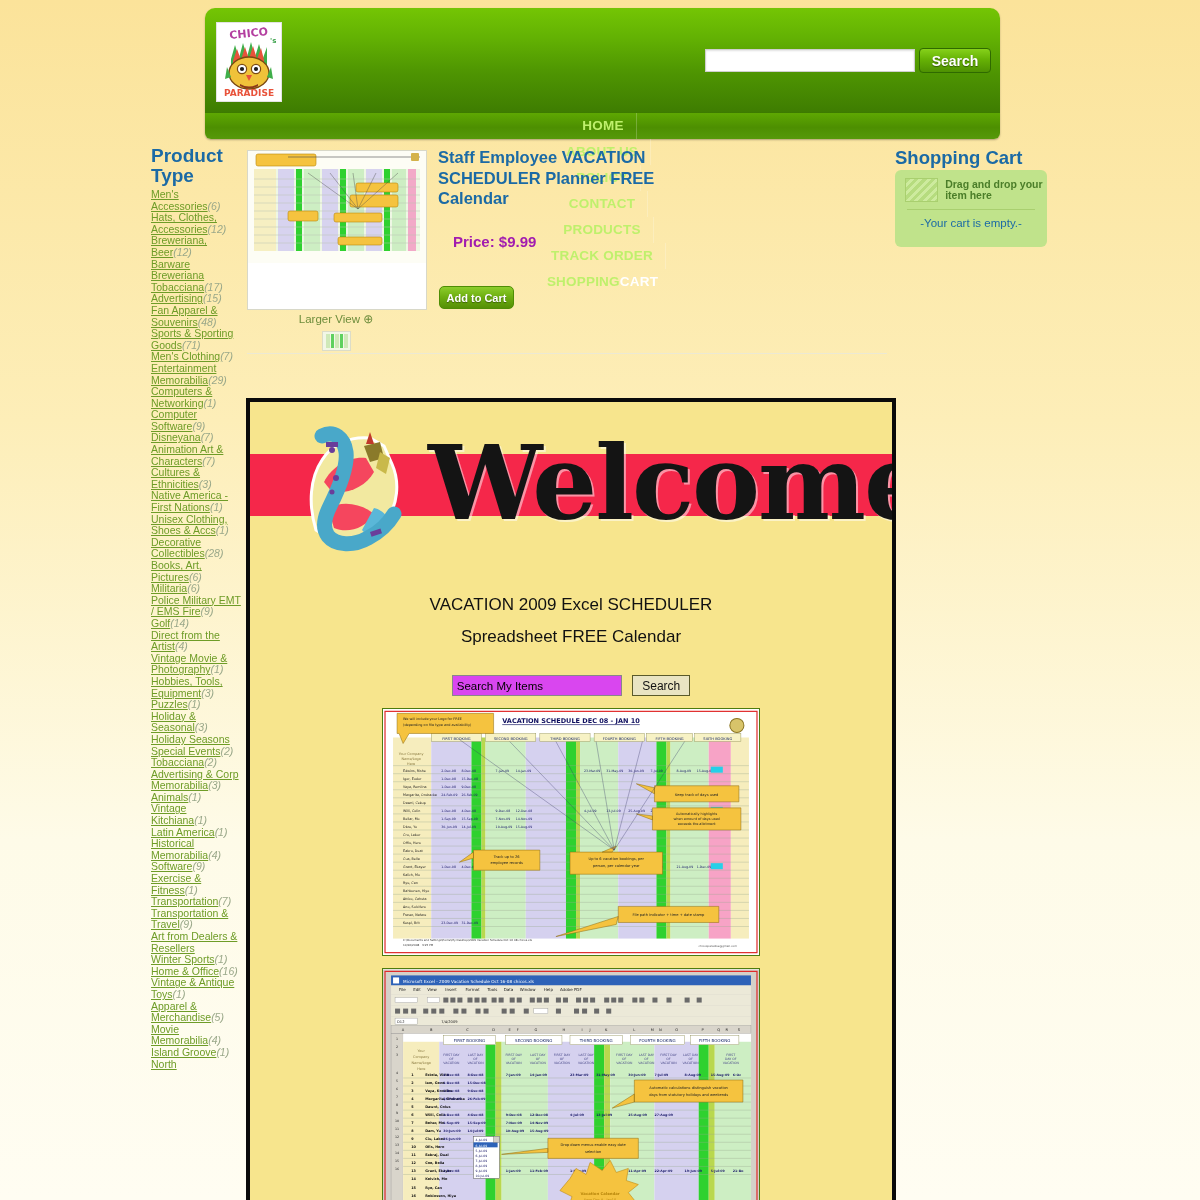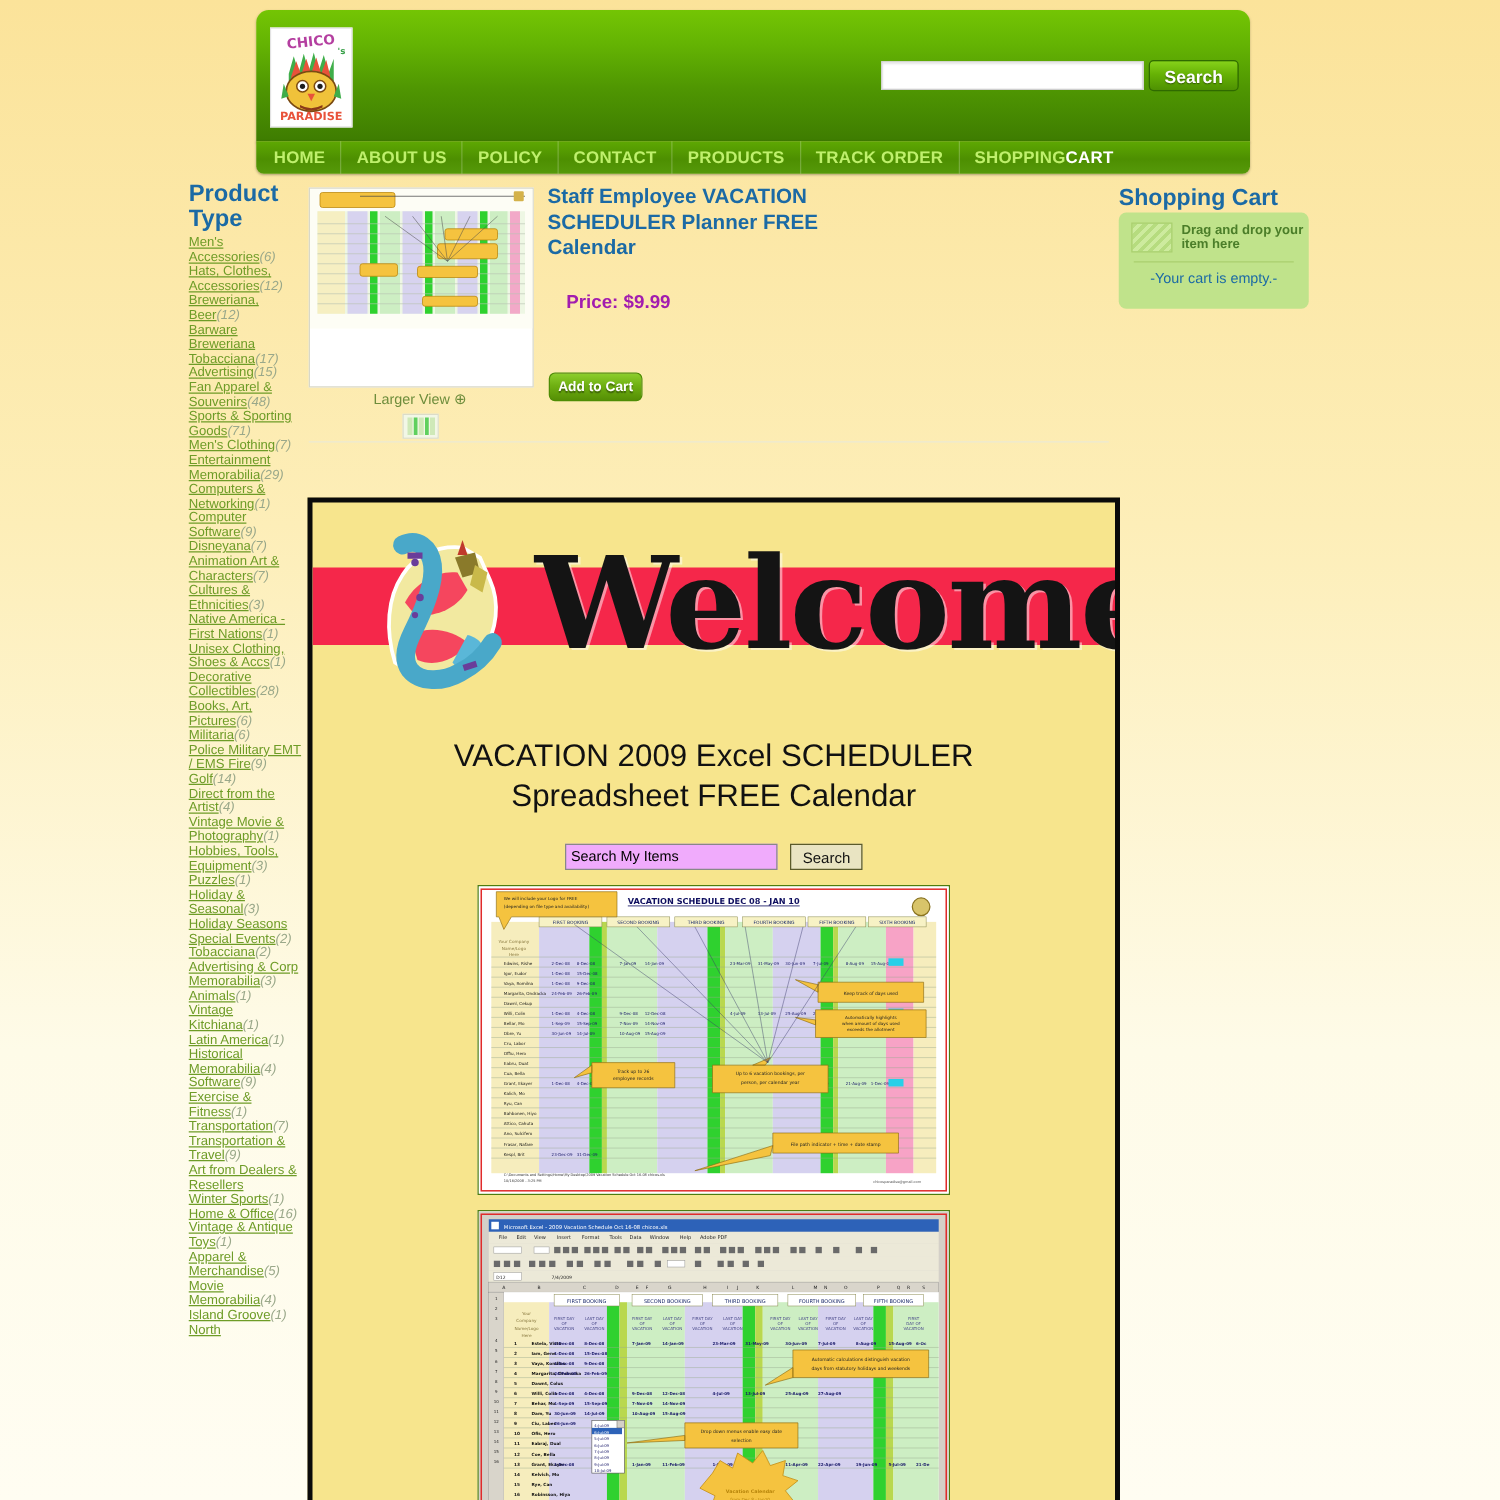--- a/index.html
+++ b/index.html
@@ -58,20 +58,21 @@
   }
 
   
   .nav {
     position: absolute; left: 205px; top: 113px;
     width: 795px; height: 26px;
     background: linear-gradient(180deg, #5ea802 0%, #4d8f01 55%, #56990a 100%);
     border-radius: 0 0 6px 6px;
     display: flex; align-items: center;
     box-shadow: 0 1px 2px rgba(0,0,0,0.3);
+    flex-direction: column;
   }
   .nav-item {
     color: #bff06c;
     font-size: 13.5px;
     font-weight: bold;
     letter-spacing: 0.2px;
     padding: 0 12px;
     line-height: 26px;
     border-right: 1px solid rgba(255,255,255,0.22);
     white-space: nowrap;
@@ -146,21 +147,21 @@
     font-weight: bold;
     line-height: 20.5px;
   }
   .product-price {
     position: absolute; left: 453px; top: 233px;
     color: #a21caf;
     font-size: 15px;
     font-weight: bold;
   }
   .add-cart-btn {
-    position: absolute; left: 439px; top: 298px;
+    position: absolute; left: 439px; top: 286px;
     width: 75px; height: 23px;
     border: 1px solid #4e8d05;
     border-radius: 5px;
     background: linear-gradient(180deg, #8ccd2c 0%, #6fb012 45%, #558f05 100%);
     color: #ffffff;
     font-size: 11px;
     font-weight: bold;
     text-shadow: 0 1px 1px rgba(0,0,0,0.4);
     cursor: pointer;
   }
@@ -238,32 +239,32 @@
     font-size: 102px;
     font-weight: bold;
     color: #141414;
     letter-spacing: -2px;
     line-height: 128px;
     text-shadow: 2px 2px 0 rgba(255,255,255,0.5);
   }
   .panel-heading {
     margin-top: 22px;
     text-align: center;
-    font-size: 25px;
+    font-size: 17px;
     color: #111111;
     line-height: 32px;
   }
   .panel-search {
     margin-top: 22px;
     text-align: center;
   }
   .panel-search-input {
     width: 160px; height: 17px;
     border: 1px solid #888;
-    background: #f0abfc;
+    background: #d946ef;
     font-family: "Liberation Sans", sans-serif;
     font-size: 11.5px;
     padding: 1px 4px;
     vertical-align: middle;
   }
   .panel-search-btn {
     margin-left: 6px;
     height: 21px;
     padding: 0 9px;
     border: 1px solid #5a5a2a;

